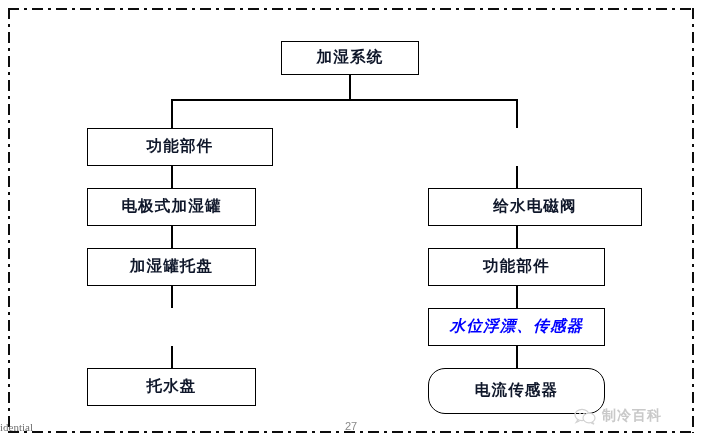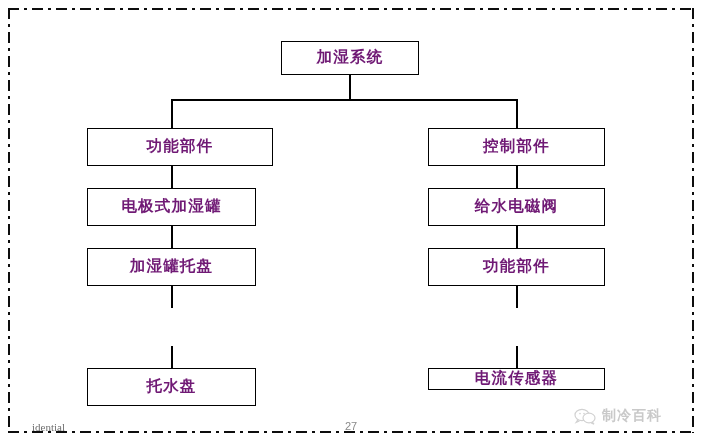--- a/index.html
+++ b/index.html
@@ -37,21 +37,21 @@
   }
   
   .node {
     position: absolute;
     box-sizing: border-box;
     border: 1.6px solid #000000;
     background: #ffffff;
     display: flex;
     align-items: center;
     justify-content: center;
-    color: #701a75;
+    color: #0f172a;
     font-weight: bold;
     font-size: 15.5px;
     letter-spacing: 1.2px;
     line-height: 1;
     white-space: nowrap;
   }
   .node.accent {
     color: #0000ff;
     font-style: italic;
   }
@@ -114,26 +114,26 @@
   <div class="conn v" style="left:516px; top:286px; height:22px;"></div>
   <div class="conn v" style="left:516px; top:346px; height:22px;"></div>
 
   <div class="node" style="left:281px; top:41px; width:138px; height:34px;">加湿系统</div>
 
   <div class="node" style="left:87px; top:128px; width:186px; height:38px;">功能部件</div>
   <div class="node" style="left:87px; top:188px; width:169px; height:38px;">电极式加湿罐</div>
   <div class="node" style="left:87px; top:248px; width:169px; height:38px;">加湿罐托盘</div>
   <div class="node" style="left:87px; top:368px; width:169px; height:38px;">托水盘</div>
 
-  <div class="node" style="left:428px; top:128px; width:177px; height:38px;">控制部件</div>
-  <div class="node" style="left:428px; top:188px; width:177px; height:38px;">给水电磁阀</div>
+  <div class="node" style="left:428px; top:188px; width:214px; height:38px;">给水电磁阀</div>
   <div class="node" style="left:428px; top:248px; width:177px; height:38px;">功能部件</div>
-  <div class="node" style="left:428px; top:368px; width:177px; height:22px;">电流传感器</div>
+  <div class="node accent" style="left:428px; top:308px; width:177px; height:38px;">水位浮漂、传感器</div>
+  <div class="node" style="left:428px; top:368px; width:177px; height:46px;border-radius:17px;">电流传感器</div>
 
-  <div class="footer-text" style="left:0px; top:421px;padding-left:32px;">idential</div>
+  <div class="footer-text" style="left:0px; top:421px;">idential</div>
 
   <div class="page-num" style="left:345px; top:420px;">27</div>
 
   <div class="watermark" style="left:574px; top:407px;">
     <span>
       <svg width="22" height="17" viewBox="0 0 22 17" aria-hidden="true">
         <ellipse cx="8" cy="7" rx="7" ry="5.6" fill="none" stroke="#d2d2d2" stroke-width="1.2"></ellipse>
         <path d="M4 11.6 L2.2 14.4 L5.4 12.9" fill="none" stroke="#d2d2d2" stroke-width="1.2"></path>
         <ellipse cx="15" cy="10" rx="6" ry="4.8" fill="#ffffff" stroke="#d2d2d2" stroke-width="1.2"></ellipse>
         <path d="M18.2 13.8 L20 16.2 L17.2 14.9" fill="none" stroke="#d2d2d2" stroke-width="1.2"></path>

